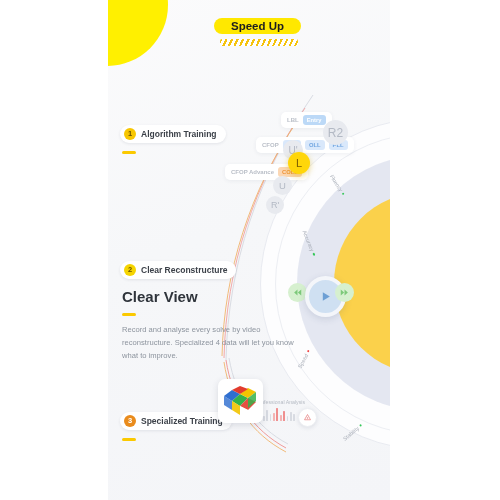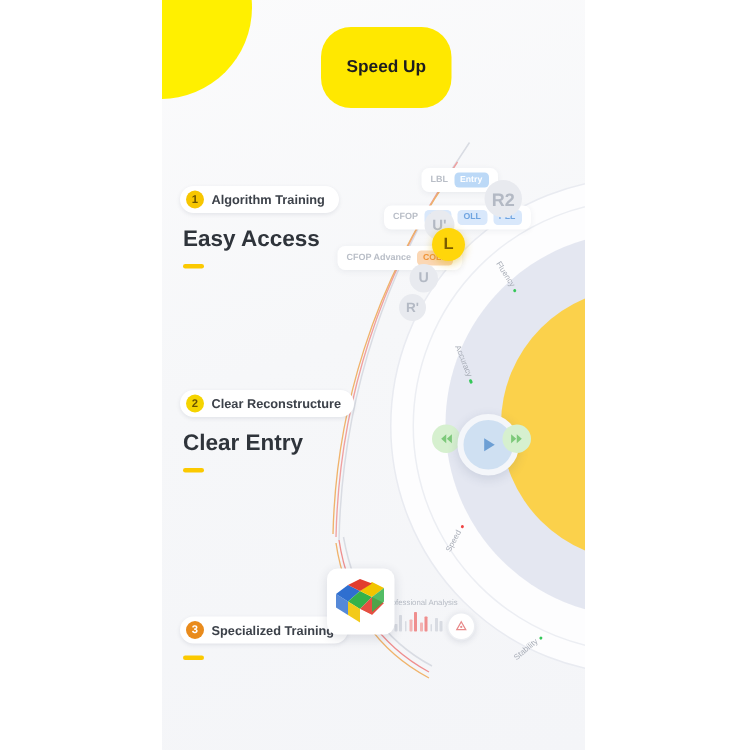--- a/index.html
+++ b/index.html
@@ -40,21 +40,21 @@
   #blob-top{
     position:absolute;left:-62px;top:-56px;width:122px;height:122px;
     border-radius:50%;background:#fff000;
   }
 
   
   #speed-pill{
     position:absolute;left:106px;top:18px;
     background:#ffe800;color:#1d1d1f;
     font-size:11.5px;font-weight:bold;
-    padding:21px 17px;border-radius:20px;white-space:nowrap;
+    padding:2px 17px;border-radius:20px;white-space:nowrap;
     z-index:6;
   }
   #pill-stripe{
     position:absolute;left:112px;top:39px;width:78px;height:7px;z-index:5;
     background:repeating-linear-gradient(115deg,#f5c000 0 2px,#ffffff 2px 5px);
     border-radius:2px;opacity:.95;
   }
   #headline{
     position:absolute;left:0;top:55px;width:282px;text-align:center;
     font-size:16.5px;font-weight:bold;color:#3a3f45;z-index:6;
@@ -98,21 +98,21 @@
   .chip-blue-solid{background:#bcd9f7;color:#ffffff;}
   .chip-orange{background:#fbd7b4;color:#f09338;}
   #tagrow1{left:173px;top:112px;}
   #tagrow2{left:148px;top:137px;}
   #tagrow3{left:117px;top:164px;}
 
   
   .move{
     position:absolute;border-radius:50%;
     display:flex;align-items:center;justify-content:center;
-    font-weight:bold;z-index:5;
+    font-weight:normal;z-index:5;
   }
   .move-grey{background:#e8eaef;color:#b3b9c4;}
   #move-r2{left:215px;top:120px;width:25px;height:25px;font-size:12px;}
   #move-u1{left:175px;top:140px;width:20px;height:20px;font-size:10px;}
   #move-l{left:180px;top:152px;width:22px;height:22px;font-size:11px;
     background:#ffd60a;color:#7a5c00;box-shadow:0 2px 6px rgba(215,170,0,.45);}
   #move-u2{left:165px;top:176px;width:19px;height:19px;font-size:9.5px;}
   #move-r1{left:158px;top:196px;width:18px;height:18px;font-size:9px;}
 
   
@@ -275,31 +275,31 @@
         <path d="M6 2 L10 9 L2 9 Z" fill="none" stroke="#e88a8a" stroke-width="1.1"></path>
         <circle cx="6" cy="6.6" r="1" fill="#e88a8a"></circle>
       </svg>
     </div>
 
     <div class="section" id="section1">
       <div class="sec-badge">
         <span class="num n1">1</span>
         <span class="sec-badge-label">Algorithm Training</span>
       </div>
-      <div class="sec-title">Easy Access</div>
       <div class="rule"></div>
     </div>
 
     <div class="section" id="section2">
       <div class="sec-badge">
         <span class="num n2">2</span>
         <span class="sec-badge-label">Clear Reconstructure</span>
       </div>
-      <div class="sec-title">Clear Entry</div>
+      <div class="sec-title">Clear View</div>
       <div class="rule"></div>
+      <div class="sec-body">Record and analyse every solve by video reconstructure. Specialized 4 data will let you know what to improve.</div>
     </div>
 
     <div class="section" id="section3">
       <div class="sec-badge">
         <span class="num n3">3</span>
         <span class="sec-badge-label">Specialized Training</span>
       </div>
       <div class="rule"></div>
     </div>
 

